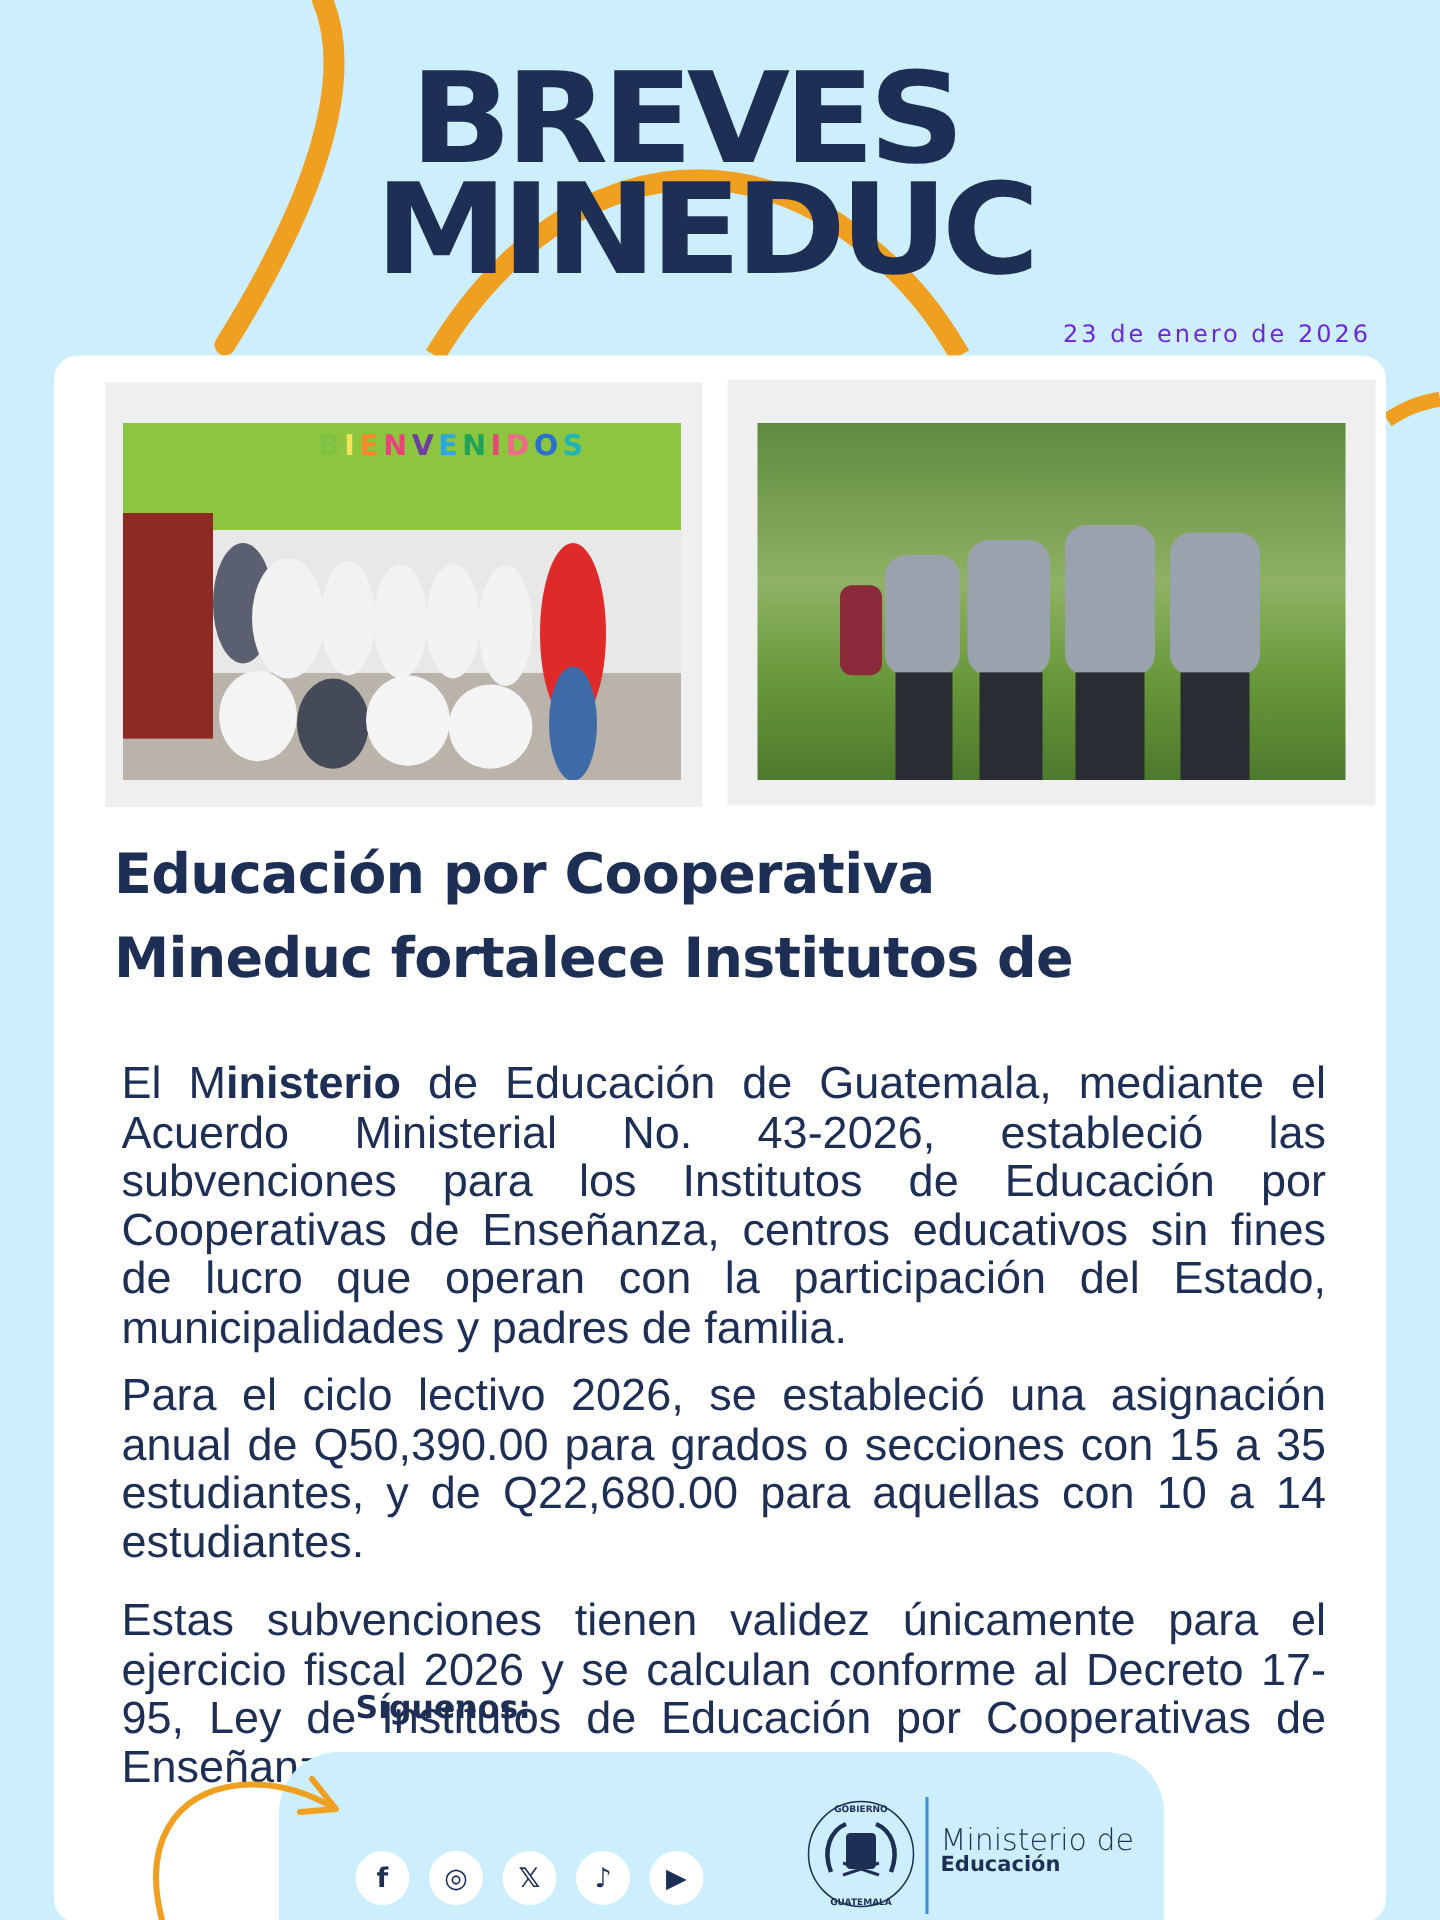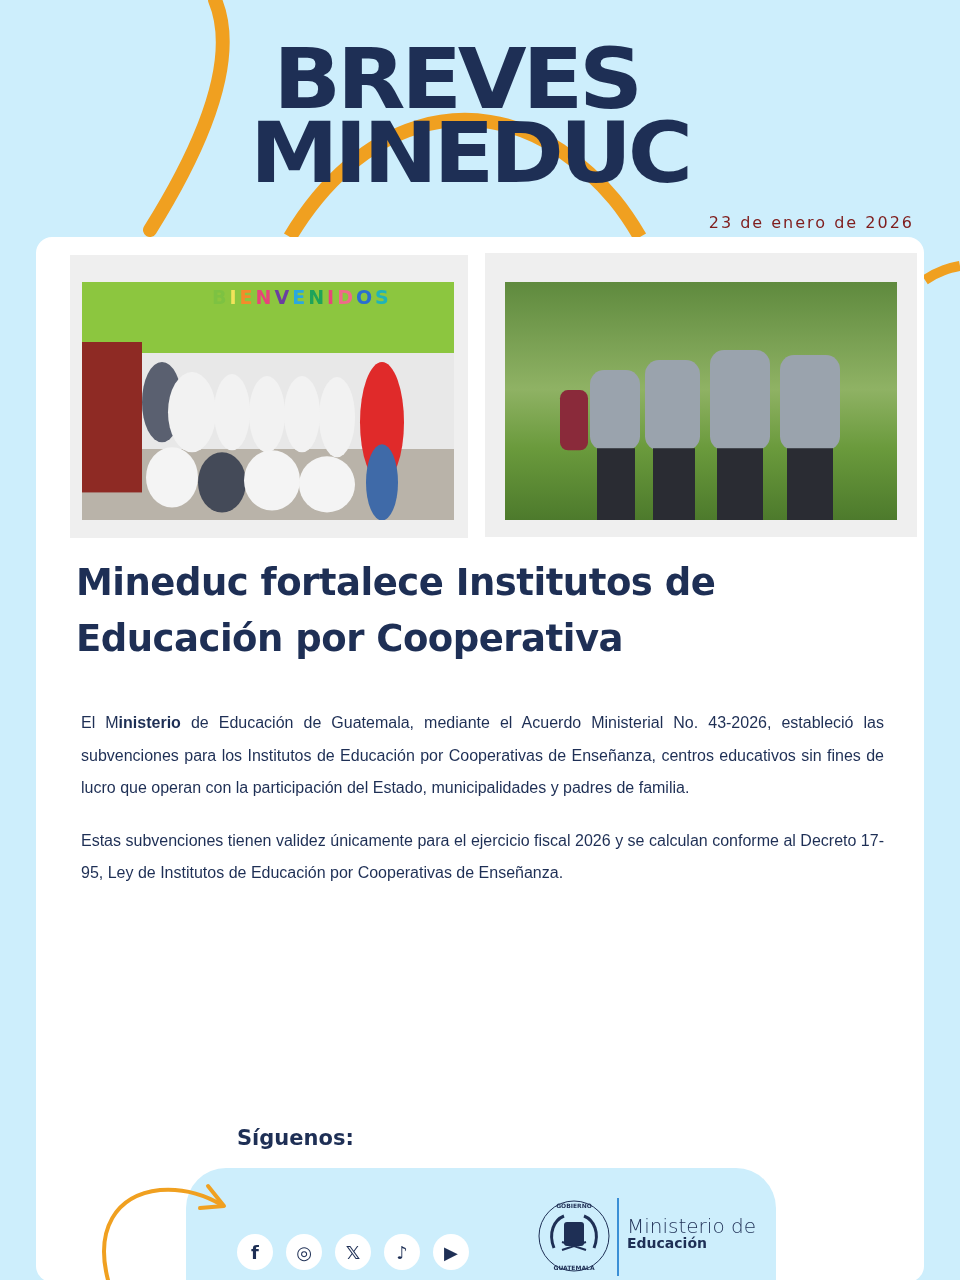--- a/index.html
+++ b/index.html
@@ -1,32 +1,32 @@
 <!DOCTYPE html>
 <html><head>
 <meta charset="utf-8">
 <style>
   * { margin: 0; padding: 0; box-sizing: border-box; }
   html, body { width: 960px; height: 1280px; overflow: hidden; }
   body { background: #cdeefc; font-family: "Liberation Sans", sans-serif; position: relative; color: #1e2f55; }
   .deco { position: absolute; left: 0; top: 0; width: 960px; height: 1280px; pointer-events: none; }
   .title { position: absolute; left: 250px; top: 42px; width: 480px; font-family: "DejaVu Sans", sans-serif; font-weight: 900; color: #1e2f55; font-size: 84px; line-height: 74px; letter-spacing: -4px; transform: scaleX(1.06); transform-origin: left; }
   .title .l1 { display: block; padding-left: 22px; }
-  .date { position: absolute; right: 46px; top: 213px; font-family: "DejaVu Sans", sans-serif; font-size: 16px; letter-spacing: 2px; color: #7f1d1d; }
+  .date { position: absolute; right: 46px; top: 213px; font-family: "DejaVu Sans", sans-serif; font-size: 16px; letter-spacing: 2px; color: #6d28d9; }
   .card { position: absolute; left: 36px; top: 237px; width: 888px; height: 1045px; background: #ffffff; border-radius: 16px; }
   .photo-frame { position: absolute; background: #efefef; }
   .photo-frame.p1 { left: 34px; top: 18px; width: 398px; height: 283px; }
   .photo-frame.p2 { left: 449px; top: 16px; width: 432px; height: 284px; }
   .photo { position: absolute; overflow: hidden; }
   .p1 .photo { left: 12px; top: 27px; width: 372px; height: 238px; background: linear-gradient(180deg, #8cc63f 0%, #8cc63f 30%, #e8e8e8 30%, #e8e8e8 70%, #b9b3a9 70%); }
   .p2 .photo { left: 20px; top: 29px; width: 392px; height: 238px; background: linear-gradient(180deg, #5f8a3e 0%, #8fb264 45%, #6a9a3c 70%, #4d7a2c 100%); }
   .bienvenidos { position: absolute; left: 130px; top: 4px; font-family: "DejaVu Sans", sans-serif; font-weight: 900; font-size: 19px; letter-spacing: 3px; }
   .people { position: absolute; bottom: 0; left: 0; width: 100%; height: 75%; }
   .headline { position: absolute; left: 40px; top: 318px; font-family: "DejaVu Sans", sans-serif; font-weight: 700; font-size: 37px; line-height: 56px; color: #1e2f55; letter-spacing: -0.5px; }
-  .body { position: absolute; left: 45px; top: 470px; width: 803px; font-family: "Liberation Sans", sans-serif; font-size: 16px; line-height: 32.5px; color: #1e2f55; text-align: justify; }
+  .body { position: absolute; left: 45px; top: 470px; width: 803px; font-family: "Liberation Sans", sans-serif; font-size: 30px; line-height: 32.5px; color: #1e2f55; text-align: justify; }
   .body p { margin-bottom: 13px; }
   .body p.gap { margin-top: 20px; }
   .body b { font-weight: 700; }
   .footer-tab { position: absolute; left: 186px; top: 1168px; width: 590px; height: 130px; background: #cdeefc; border-radius: 40px 40px 0 0; }
   .siguenos { position: absolute; left: 237px; top: 1126px; font-family: "DejaVu Sans", sans-serif; font-weight: 700; font-size: 21px; color: #1e2f55; }
   .socials { position: absolute; left: 237px; top: 1234px; display: flex; gap: 13px; }
   .soc { width: 36px; height: 36px; border-radius: 50%; background: #ffffff; display: flex; align-items: center; justify-content: center; color: #1e2f55; font-family: "DejaVu Sans", sans-serif; font-weight: 700; font-size: 18px; }
   .seal { position: absolute; left: 536px; top: 1198px; width: 76px; height: 76px; }
   .vline { position: absolute; left: 617px; top: 1198px; width: 2px; height: 78px; background: #3b8fd6; }
   .ministry { position: absolute; left: 627px; top: 1218px; color: #1e2f55; }
@@ -89,26 +89,27 @@
           <rect x="148" y="118" width="42" height="72"></rect>
           <rect x="212" y="118" width="46" height="72"></rect>
           <rect x="282" y="118" width="46" height="72"></rect>
         </g>
         <rect x="55" y="60" width="28" height="60" rx="8" fill="#8a2a3a"></rect>
       </svg>
     </div>
   </div>
 
   <div class="headline">
+    <div>Educación por Cooperativa</div>
     <div>Mineduc fortalece Institutos de</div>
-    <div>Educación por Cooperativa</div>
   </div>
 
   <div class="body">
     <p><span>El M</span><b>inisterio</b><span> de Educación de Guatemala, mediante el Acuerdo Ministerial No. 43-2026, estableció las subvenciones para los Institutos de Educación por Cooperativas de Enseñanza, centros educativos sin fines de lucro que operan con la participación del Estado, municipalidades y padres de familia.</span></p>
+    <p>Para el ciclo lectivo 2026, se estableció una asignación anual de Q50,390.00 para grados o secciones con 15 a 35 estudiantes, y de Q22,680.00 para aquellas con 10 a 14 estudiantes.</p>
     <p class="gap">Estas subvenciones tienen validez únicamente para el ejercicio fiscal 2026 y se calculan conforme al Decreto 17-95, Ley de Institutos de Educación por Cooperativas de Enseñanza.</p>
   </div>
 </div>
 
 <div class="footer-tab"></div>
 
 <svg class="deco" viewBox="0 0 960 1280">
   <path d="M 108 1280 C 95 1230 115 1195 160 1190 C 185 1188 205 1195 222 1205" stroke="#f0a020" stroke-width="4" fill="none" stroke-linecap="round"></path>
   <path d="M 208 1186 L 224 1206 L 200 1208" stroke="#f0a020" stroke-width="4" fill="none" stroke-linecap="round" stroke-linejoin="round"></path>
 </svg>

